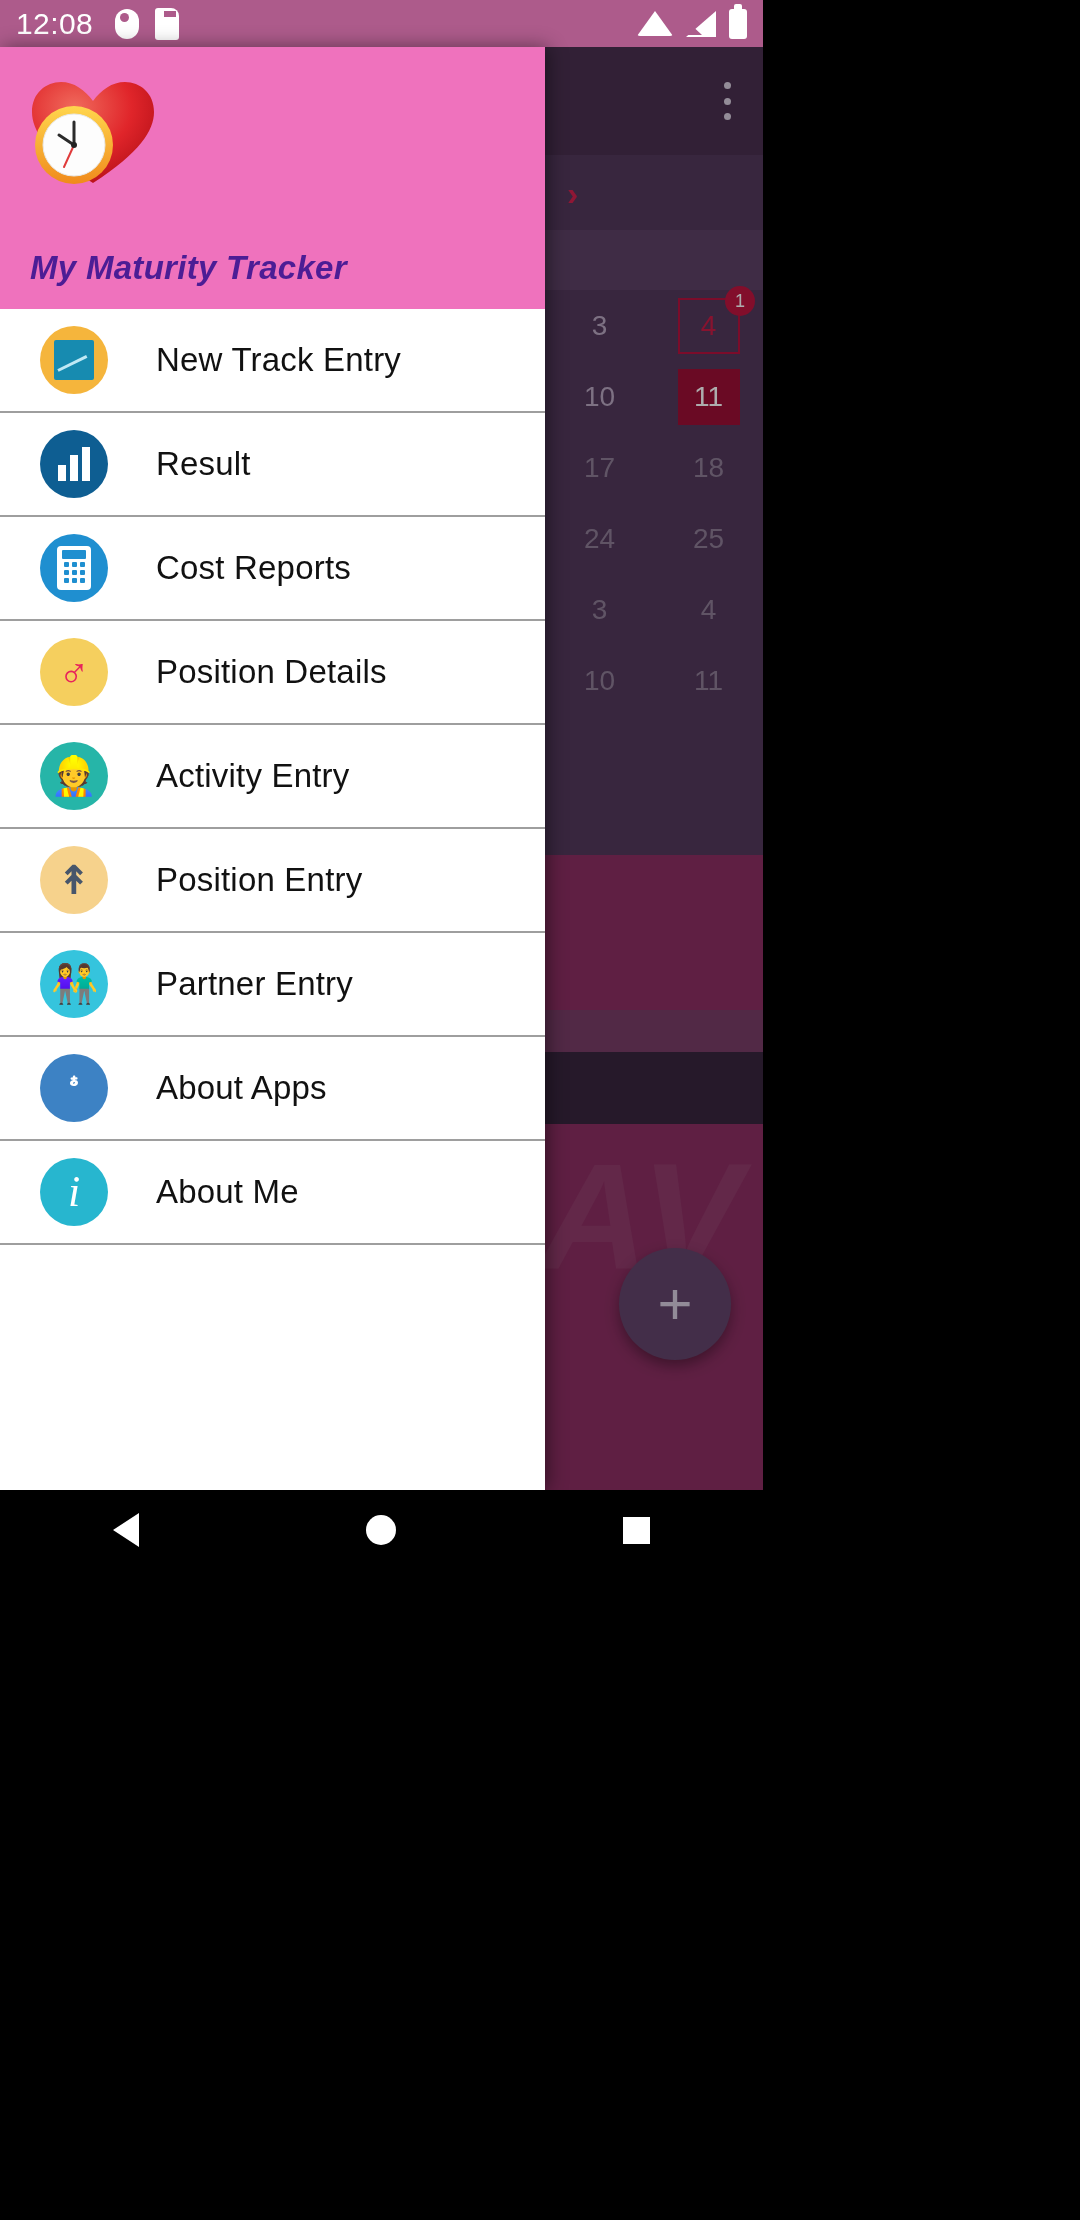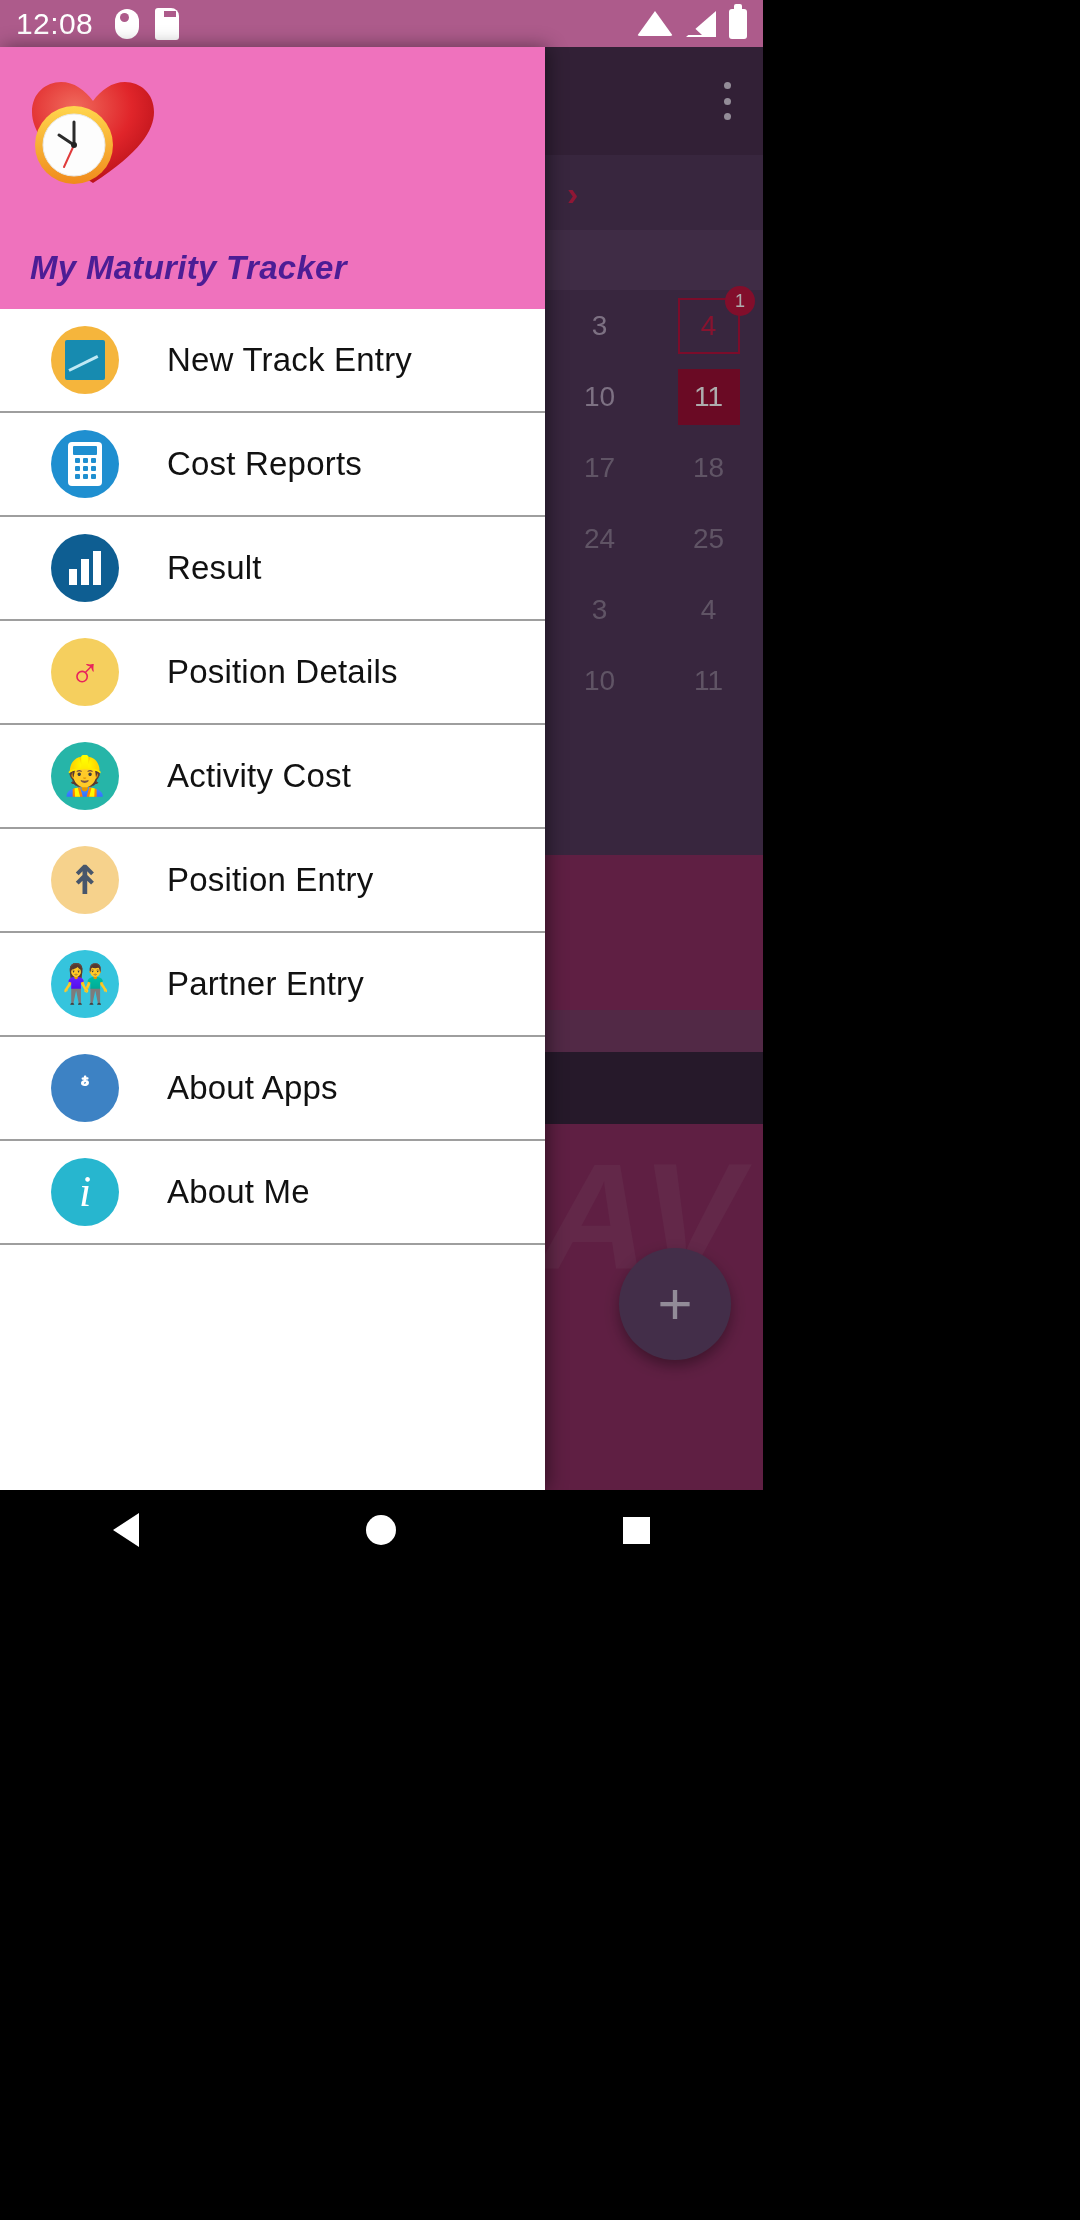--- a/index.html
+++ b/index.html
@@ -185,21 +185,21 @@
     position:absolute; left:30px; bottom:22px;
     color:#4c1d95; font-size:33px; font-weight:bold; font-style:italic;
     letter-spacing:.3px;
   }
 
   .menu { background:#fff; }
   .menu-item {
     height:104px;
     display:flex; align-items:center;
     border-bottom:2px solid #9e9e9e;
-    padding-left:51px;
+    padding-left:40px;
     background:#fff;
   }
   .menu-icon {
     width:68px; height:68px; border-radius:50%;
     flex:0 0 68px;
     display:flex; align-items:center; justify-content:center;
     position:relative; overflow:hidden;
   }
   .menu-label {
     margin-left:48px; font-size:33px; color:#111; letter-spacing:.2px;
@@ -424,59 +424,59 @@
     </div>
 
     <div class="menu" id="menu">
         <div class="menu-item">
           <span class="menu-icon" style="background: rgb(245, 181, 60);">
             <span class="chart-sq"></span>
           </span>
           <span class="menu-label">New Track Entry</span>
         </div>
         <div class="menu-item">
-          <span class="menu-icon" style="background: rgb(31, 143, 208);">
-            <span class="calc">
-              <span class="scr"></span>
-              <span class="keys">
-                <i></i>
-                <i></i>
-                <i></i>
-                <i></i>
-                <i></i>
-                <i></i>
-                <i></i>
-                <i></i>
-                <i></i>
-              </span>
-            </span>
-          </span>
-          <span class="menu-label">Cost Reports</span>
-        </div>
-        <div class="menu-item">
           <span class="menu-icon" style="background: rgb(14, 94, 146);">
             <span class="bars">
               <i style="height:16px"></i>
               <i style="height:26px"></i>
               <i style="height:34px"></i>
             </span>
           </span>
           <span class="menu-label">Result</span>
         </div>
         <div class="menu-item">
+          <span class="menu-icon" style="background: rgb(31, 143, 208);">
+            <span class="calc">
+              <span class="scr"></span>
+              <span class="keys">
+                <i></i>
+                <i></i>
+                <i></i>
+                <i></i>
+                <i></i>
+                <i></i>
+                <i></i>
+                <i></i>
+                <i></i>
+              </span>
+            </span>
+          </span>
+          <span class="menu-label">Cost Reports</span>
+        </div>
+        <div class="menu-item">
           <span class="menu-icon" style="background: rgb(245, 207, 94);">
             <span class="mars gl">♂</span>
           </span>
           <span class="menu-label">Position Details</span>
         </div>
         <div class="menu-item">
           <span class="menu-icon" style="background: rgb(38, 181, 168);">
             <span class="worker gl">👷</span>
           </span>
-          <span class="menu-label">Activity Cost</span>
+          <span class="menu-label">Activity Entry</span>
         </div>
         <div class="menu-item">
           <span class="menu-icon" style="background: rgb(246, 210, 140);">
             <span class="zig gl">↟</span>
           </span>
           <span class="menu-label">Position Entry</span>
         </div>
         <div class="menu-item">
           <span class="menu-icon" style="background: rgb(53, 196, 221);">
             <span class="couple gl">👫</span>

